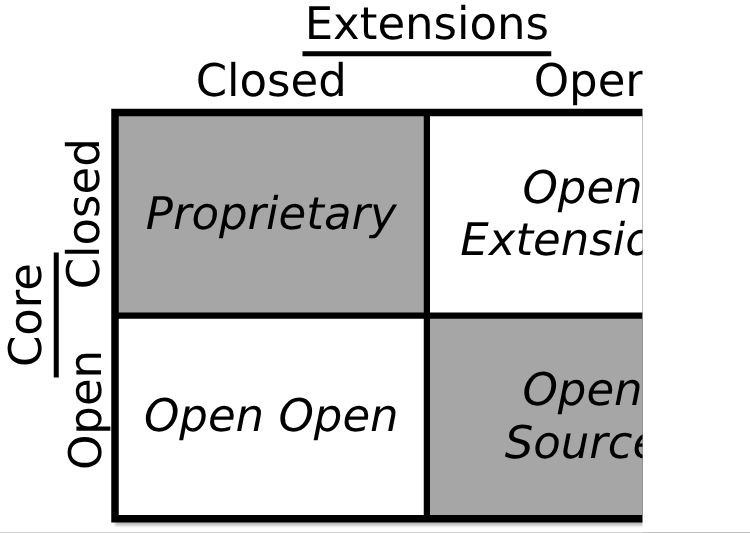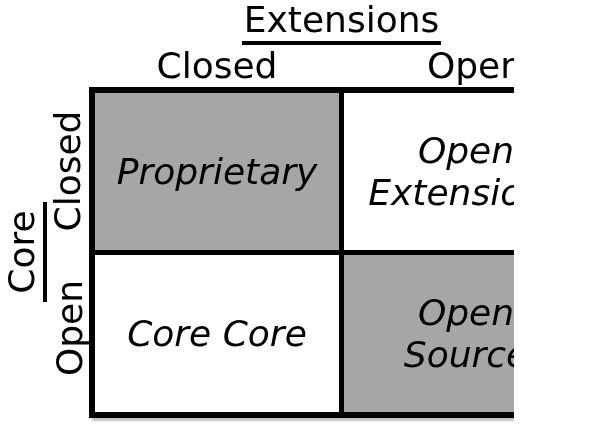--- a/index.html
+++ b/index.html
@@ -121,18 +121,18 @@
     <span class="underlined">Core</span>
   </div>
 
   <div class="y-label y-label-closed">Closed</div>
   <div class="y-label y-label-open">Open</div>
 
   <div class="matrix">
     <div class="cell" style="background-color: rgb(166, 166, 166);">Proprietary</div>
     <div class="cell" style="background-color: rgb(255, 255, 255);">Open
 Extensions</div>
-    <div class="cell" style="background-color: rgb(255, 255, 255);">Core Core</div>
+    <div class="cell" style="background-color: rgb(255, 255, 255);">Open Open</div>
     <div class="cell" style="background-color: rgb(166, 166, 166);">Open
 Source</div>
   </div>
 
 </div>
 
 </body></html>

